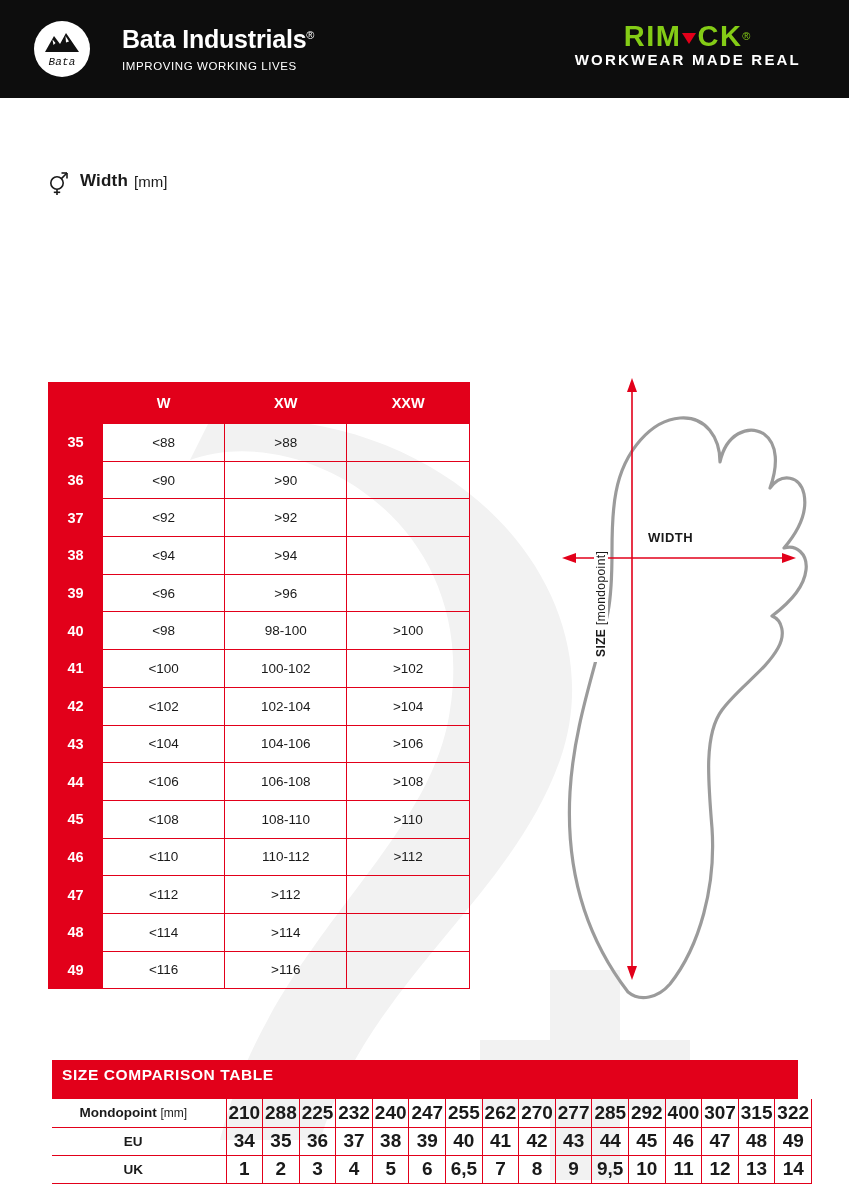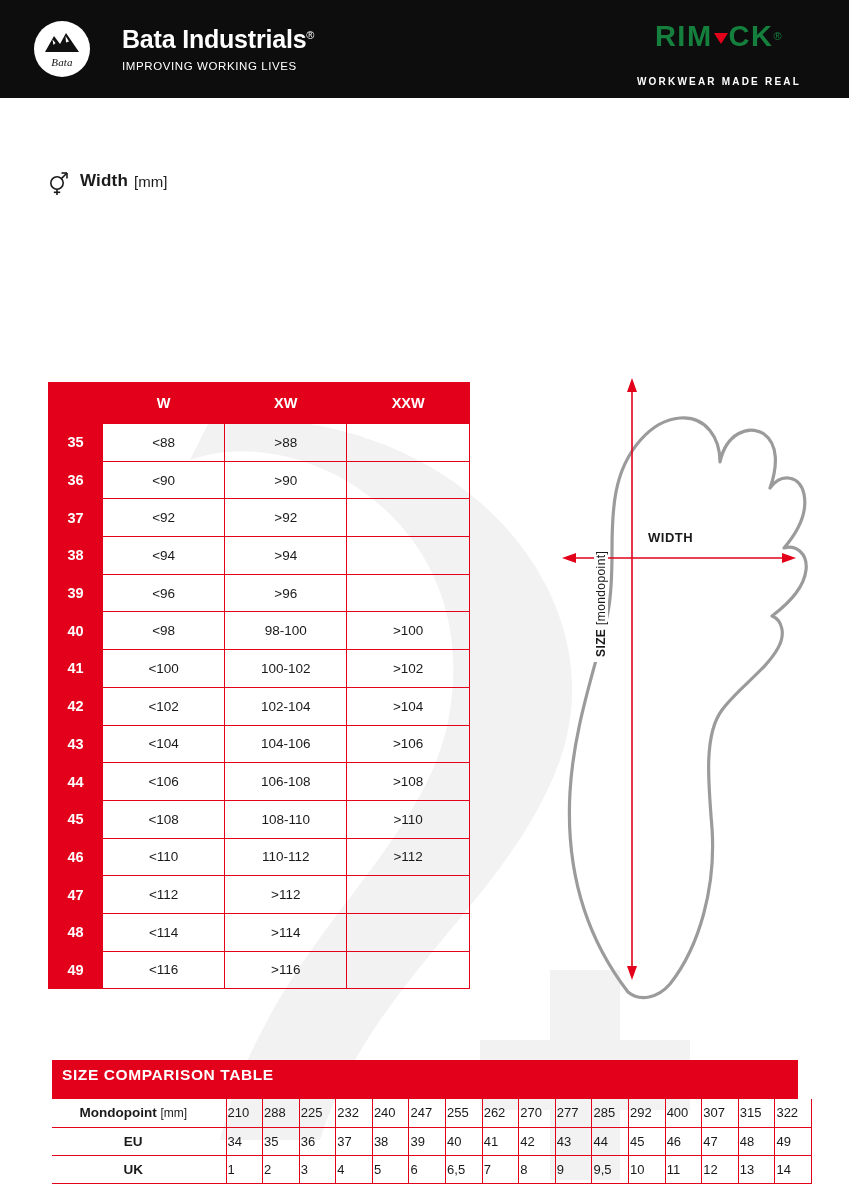--- a/index.html
+++ b/index.html
@@ -43,21 +43,21 @@
     position: absolute;
     top: 9px;
     left: 50%;
     transform: translateX(-50%);
   }
   .bata-logo .wordmark {
     position: absolute;
     bottom: 9px;
     left: 50%;
     transform: translateX(-50%);
-    font-family: Liberation Serif, serif;
+    font-family: Liberation Mono, monospace;
     font-style: italic;
     font-size: 11px;
     color: #111;
     letter-spacing: 0.2px;
   }
   .brand-text { margin-left: 32px; }
   .brand-name {
     color: #ffffff;
     font-size: 25px;
     font-weight: bold;
@@ -72,21 +72,21 @@
     margin-top: 7px;
     font-weight: 300;
   }
   .brand-right {
     position: absolute;
     right: 48px;
     top: 22px;
     text-align: center;
   }
   .rimeck-name {
-    color: #15803d;
+    color: #84cc16;
     font-size: 29px;
     font-weight: bold;
     letter-spacing: 1.5px;
     line-height: 1;
     display: flex;
     align-items: center;
     justify-content: center;
   }
   .rimeck-name sup { font-size: 11px; vertical-align: super; font-weight: normal; }
   .rimeck-diamond {
@@ -94,23 +94,23 @@
     width: 0; height: 0;
     border-left: 7px solid transparent;
     border-right: 7px solid transparent;
     border-top: 11px solid #e2001a;
     margin: 0 1px;
     position: relative;
     top: 2px;
   }
   .rimeck-tagline {
     color: #ffffff;
-    font-size: 10px;
+    font-size: 15px;
     letter-spacing: 2.2px;
-    margin-top: 25px;
+    margin-top: 0;
     font-weight: bold;
   }
 
   
   .watermark {
     position: absolute;
     left: 150px;
     top: 380px;
     width: 620px;
     height: 800px;
@@ -220,22 +220,23 @@
     padding: 6px 10px 15px 10px;
   }
   .comp-table {
     border-collapse: collapse;
     width: 746px;
     table-layout: fixed;
   }
   .comp-table td {
     border: 1px solid #e2001a;
     height: 28px;
-    text-align: left;
-    font-size: 13px;
+    text-align: center;
+    font-size: 19px;
+    font-weight: bold;
   }
   .comp-table td.rowlabel {
     width: 174px;
     border-left: none;
     border-right: 1px solid #e2001a;
     border-top: none;
     text-align: center;
     font-weight: bold;
     font-size: 13.5px;
     padding-right: 12px;

